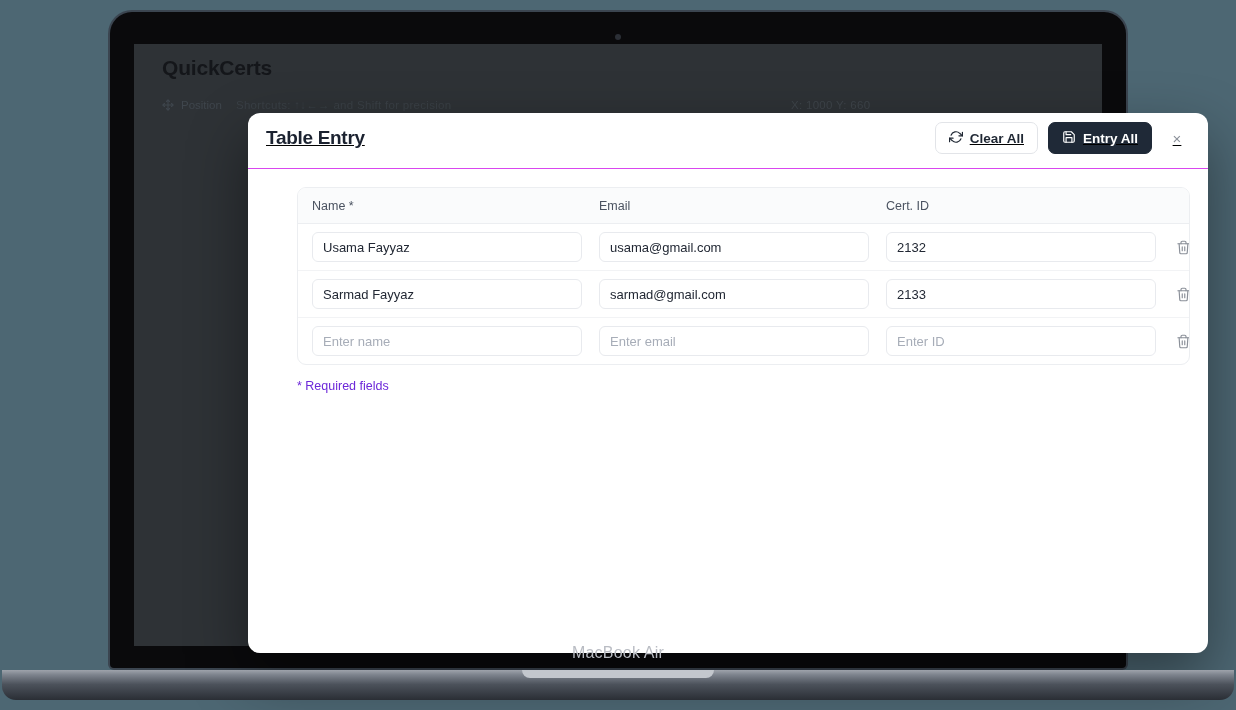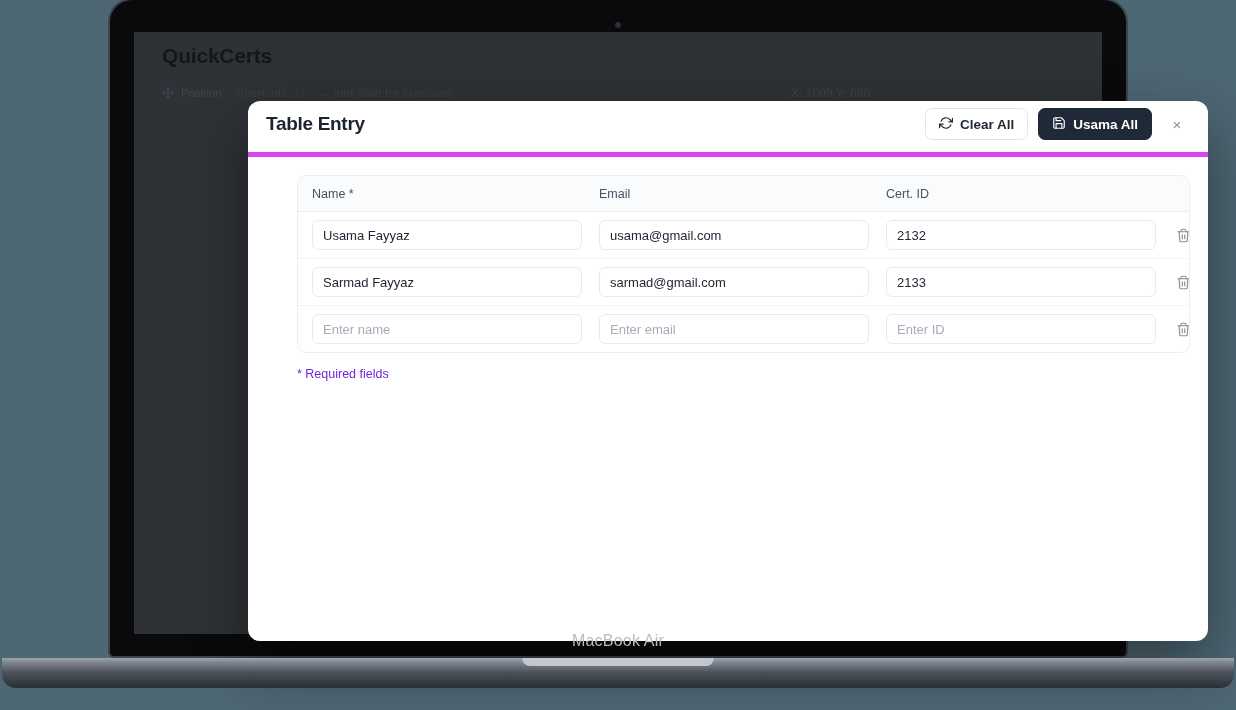--- a/index.html
+++ b/index.html
@@ -6,21 +6,21 @@
   html, body {
     width: 1236px; height: 710px;
     overflow: hidden;
     font-family: "Liberation Sans", sans-serif;
   }
   body { background: #4d6773; position: relative; }
 
   
   #laptop-mockup {
     position: absolute;
-    left: 110px; top: 0px;
+    left: 110px; top: 12px;
     width: 1016px; height: 660px;
   }
   #laptop-screen-frame {
     position: absolute;
     left: 0; top: 0;
     width: 1016px; height: 656px;
     background: #0a0a0c;
     border-radius: 22px 22px 4px 4px;
     box-shadow: 0 0 0 2px #3b4550;
   }
@@ -106,21 +106,22 @@
     background: #ffffff;
     border-radius: 12px;
     box-shadow: 0 24px 60px rgba(0,0,0,.42);
     overflow: hidden;
   }
   #modal-header {
     position: relative;
     height: 56px;
     display: flex; align-items: center;
     padding: 0 20px 5px 18px;
-    border-bottom: 5px solid #d946ef;
+    border-bottom: 1px solid #d946ef;
+    text-decoration: underline;
   }
   #modal-title {
     font-size: 19px;
     font-weight: bold;
     color: #1b2230;
     letter-spacing: -.3px;
   }
   #modal-header-actions {
     margin-left: auto;
     display: flex; align-items: center; gap: 10px;
@@ -271,21 +272,21 @@
           </div>
 
           <div class="hdr-btn" id="save-all-button">
             <span>
               <svg viewBox="0 0 24 24" width="14" height="14" fill="none" stroke="currentColor" stroke-width="2" stroke-linecap="round" stroke-linejoin="round">
                 <path d="M19 21H5a2 2 0 0 1-2-2V5a2 2 0 0 1 2-2h11l5 5v11a2 2 0 0 1-2 2z"></path>
                 <polyline points="17 21 17 13 7 13 7 21"></polyline>
                 <polyline points="7 3 7 8 15 8"></polyline>
               </svg>
             </span>
-            <span>Usama All</span>
+            <span>Entry All</span>
           </div>
 
           <div id="modal-close-button">×</div>
         </div>
       </div>
 
       <div id="modal-body">
 
         <div id="entry-table">
 

